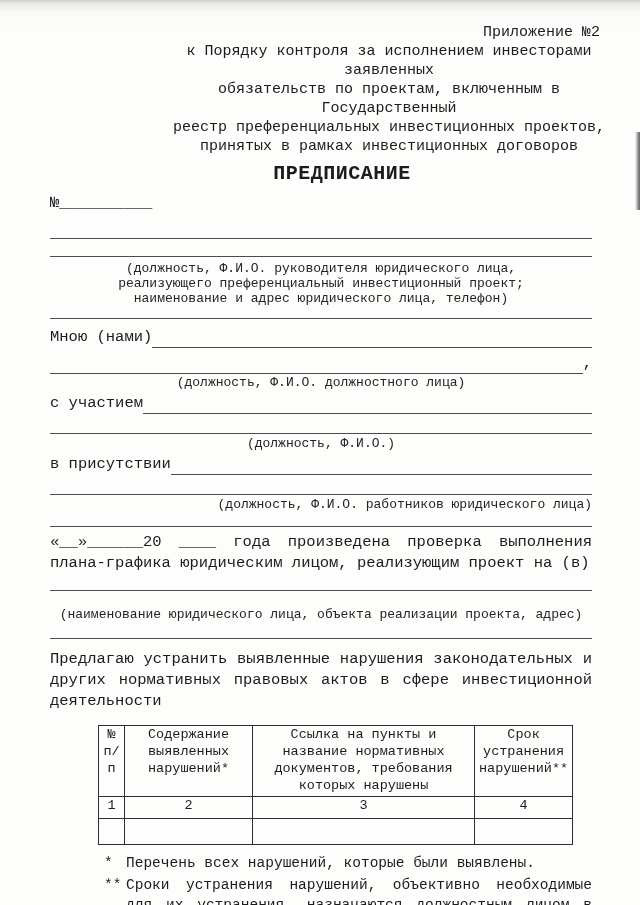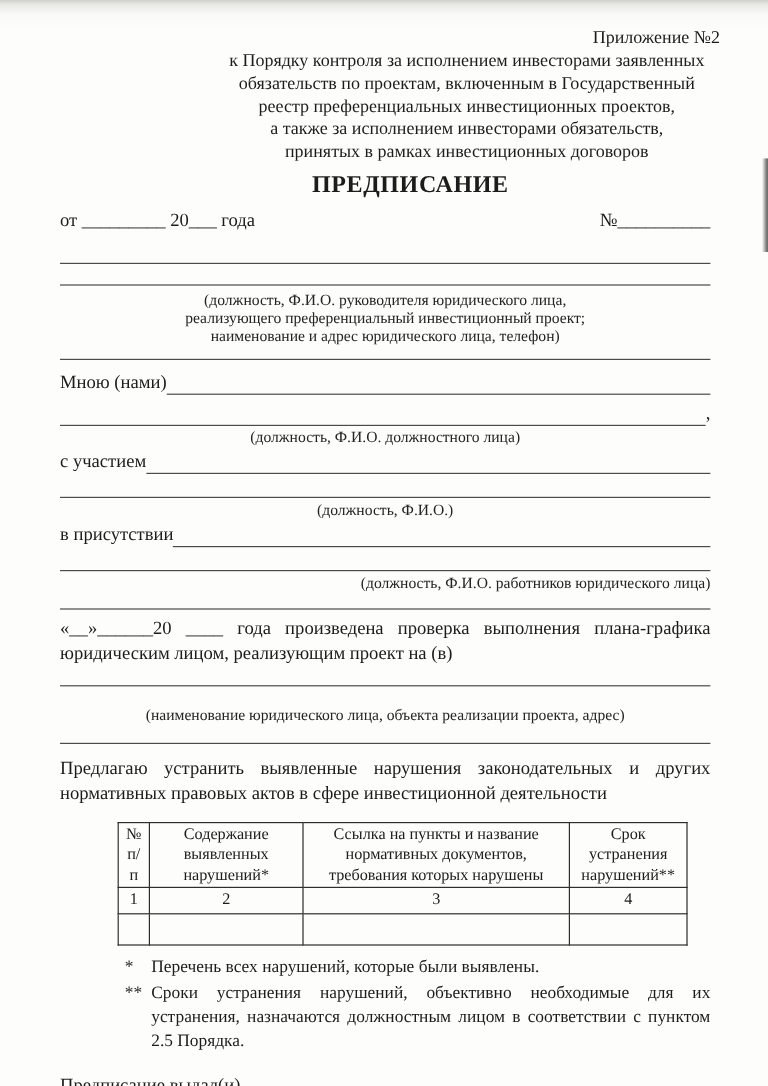--- a/index.html
+++ b/index.html
@@ -1,20 +1,20 @@
 <!DOCTYPE html>
 <html><head>
 <meta charset="utf-8">
 <style>
   html,body { margin:0; padding:0; background:#ffffff; }
   .page {
     position: relative;
     width: 640px; height: 905px;
     box-sizing: border-box;
-    font-family: Liberation Serif, serif;
+    font-family: Liberation Mono, monospace;
     color: #1c1c1c;
     background:
       linear-gradient(180deg, #cfcfcb 0px, #e9e9e6 4px, #f9f9f7 12px, #fdfdfc 26px, #fdfdfc 100%);
     overflow: hidden;
   }
   .scan-edge-right {
     position: absolute; right: 0px; top: 132px; width: 5px; height: 78px;
     background: linear-gradient(90deg, rgba(40,40,40,0) 0%, rgba(40,40,40,.65) 80%);
     filter: blur(.6px);
   }
@@ -62,30 +62,28 @@
 <body>
 
 <div class="page">
   <div class="scan-edge-right"></div>
 
   <div class="header-block">
     <div class="header-appendix">Приложение №2</div>
     <div>к Порядку контроля за исполнением инвесторами заявленных</div>
     <div>обязательств по проектам, включенным в Государственный</div>
     <div>реестр преференциальных инвестиционных проектов,</div>
-    <div>а также за исполнением инвесторами обязательств,</div>
     <div>принятых в рамках инвестиционных договоров</div>
   </div>
 
   <div class="doc-title">ПРЕДПИСАНИЕ</div>
 
   <div class="content">
 
     <div class="date-row">
-      <span>от _________ 20___  года</span>
       <span>№__________</span>
     </div>
 
     <div class="rule" style="margin-top:25px;"></div>
     <div class="rule" style="margin-top:17px;"></div>
     <div style="margin-top:4px;">
       <div class="caption">(должность, Ф.И.О. руководителя юридического лица,</div>
       <div class="caption">реализующего преференциальный инвестиционный проект;</div>
       <div class="caption">наименование и адрес юридического лица, телефон)</div>
     </div>

